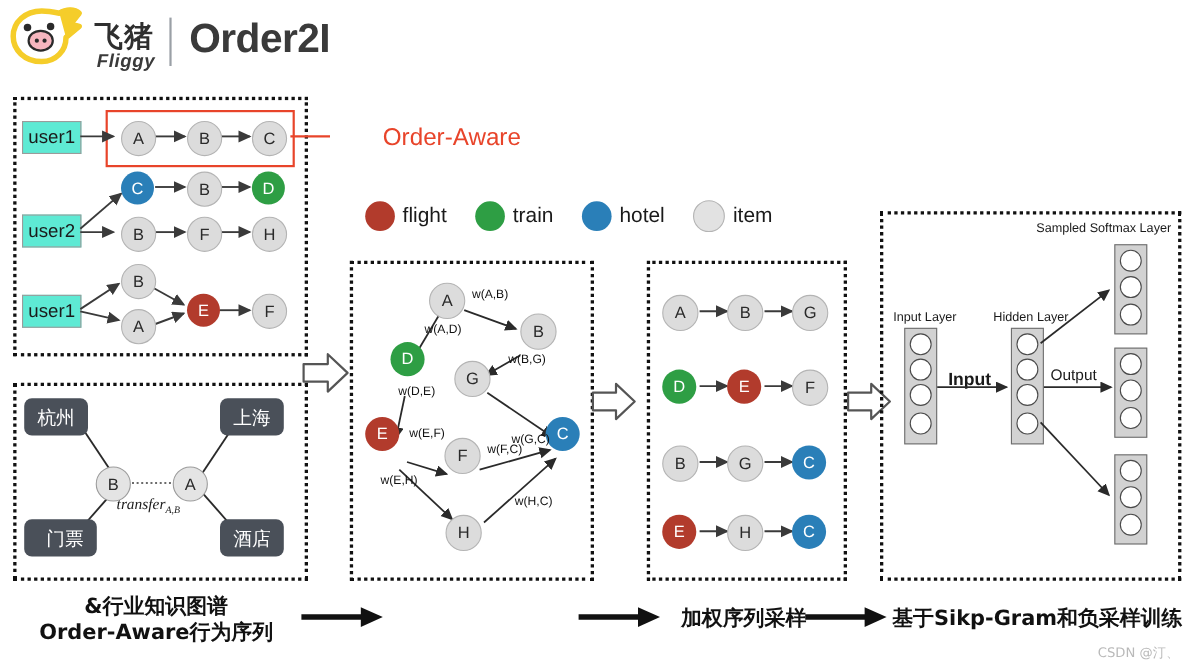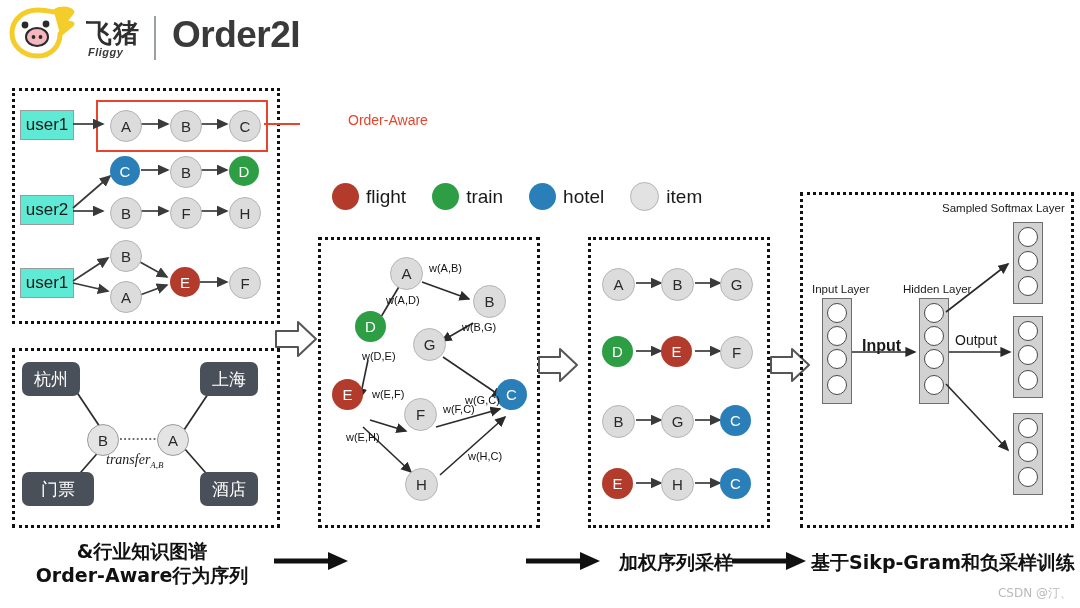--- a/index.html
+++ b/index.html
@@ -9,33 +9,33 @@
   svg{display:block;}
   #root{position:absolute;left:0;top:0;width:1080px;height:608px;}
 
   
   .logo-wrap{position:absolute;left:8px;top:6px;width:340px;height:62px;}
   .brand-title{position:absolute;left:164px;top:8px;font-size:37px;font-weight:bold;
      letter-spacing:-.5px;color:#3a3a3a;font-family:"Liberation Sans",sans-serif;}
   .brand-divider{position:absolute;left:146px;top:10px;width:2px;height:44px;background:#9aa0a6;}
   .fliggy-cn{position:absolute;left:78px;top:10px;font-size:26px;font-weight:bold;color:#2f2f2f;
      font-family:"DejaVu Sans",sans-serif;letter-spacing:1px;}
-  .fliggy-en{position:absolute;left:80px;top:40px;font-size:11px;font-weight:bold;color:#3a3a3a;
+  .fliggy-en{position:absolute;left:80px;top:40px;font-size:17px;font-weight:bold;color:#3a3a3a;
      font-style:italic;letter-spacing:.5px;}
 
   
   .panel{position:absolute;border:3px dotted #111;background:transparent;}
 
   
   .legend{position:absolute;left:332px;top:182px;display:flex;align-items:center;gap:26px;}
   .legend-item{display:flex;align-items:center;gap:7px;}
   .legend-dot{width:27px;height:27px;border-radius:50%;display:block;}
   .legend-label{font-size:19px;color:#1a1a1a;}
 
-  .order-aware-text{position:absolute;left:348px;top:112px;font-size:14px;color:#e8442a;}
+  .order-aware-text{position:absolute;left:348px;top:112px;font-size:22px;color:#e8442a;}
 
   
   .ubox{position:absolute;border:1.6px solid #9b9b9b;background:#5eead4;
         font-size:17px;color:#1a1a1a;display:flex;align-items:center;justify-content:center;}
 
   
   .node{position:absolute;border-radius:50%;display:flex;align-items:center;
         justify-content:center;font-size:15px;}
   .n-item{background:#dcdcdc;border:1.4px solid #b4b4b4;color:#2a2a2a;}
   .n-flight{background:#b23b2c;color:#fff;}
@@ -168,21 +168,21 @@
   <svg class="abs" style="left:12px;top:348px;" width="262" height="174">
     <line x1="62" y1="40" x2="90" y2="82" stroke="#2a2a2a" stroke-width="1.7"></line>
     <line x1="62" y1="132" x2="90" y2="100" stroke="#2a2a2a" stroke-width="1.7"></line>
     <line x1="200" y1="40" x2="172" y2="82" stroke="#2a2a2a" stroke-width="1.7"></line>
     <line x1="200" y1="132" x2="172" y2="100" stroke="#2a2a2a" stroke-width="1.7"></line>
     <line x1="108" y1="91" x2="154" y2="91" stroke="#6b6b6b" stroke-width="1.8" stroke-dasharray="1.8,2.4"></line>
   </svg>
 
   <div class="citybox" style="left:22px;top:362px;width:58px;height:34px;">杭州</div>
   <div class="citybox" style="left:200px;top:362px;width:58px;height:34px;">上海</div>
-  <div class="citybox" style="left:22px;top:472px;width:72px;height:34px;">门票</div>
+  <div class="citybox" style="left:22px;top:472px;width:58px;height:34px;padding-left:8px;">门票</div>
   <div class="citybox" style="left:200px;top:472px;width:58px;height:34px;">酒店</div>
 
   <div class="kg-node" style="left:87px;top:424px;width:30px;height:30px;">B</div>
   <div class="kg-node" style="left:157px;top:424px;width:30px;height:30px;">A</div>
 
   <div class="transfer-lbl" style="left:106px;top:452px;">
     <span>transfer</span><sub>A,B</sub>
   </div>
 
   <svg class="abs" style="left:272px;top:318px;" width="48" height="44">

